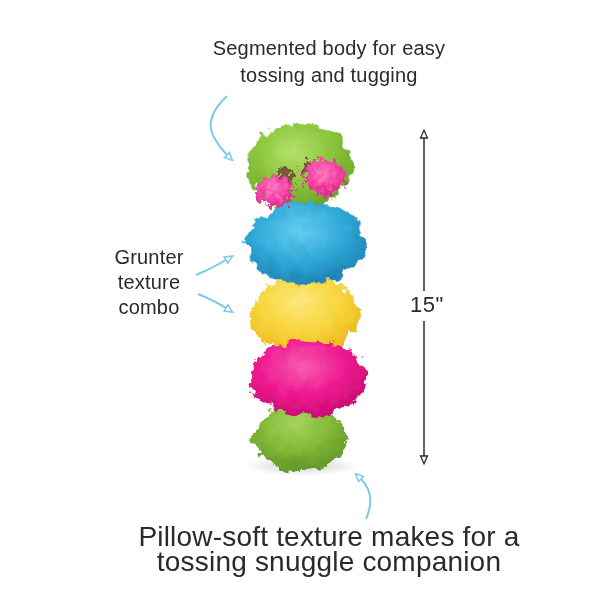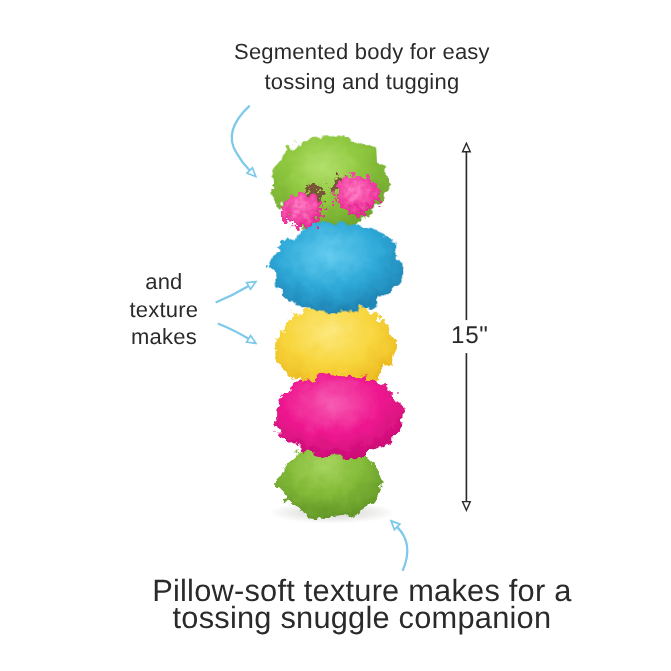--- a/index.html
+++ b/index.html
@@ -99,23 +99,23 @@
       <path d="M424,321 L424,456" fill="none" stroke-width="1.5" marker-end="url(#ahBlack)" stroke="#2b2b2b"></path>
     </g>
   </svg>
 
   <div class="callout callout-top">
     <div>Segmented body for easy</div>
     <div>tossing and tugging</div>
   </div>
 
   <div class="callout callout-left">
-    <div>and</div>
+    <div>Grunter</div>
     <div>texture</div>
-    <div>makes</div>
+    <div>combo</div>
   </div>
 
   <div class="dim-label">15"</div>
 
   <div class="callout callout-bottom">
     <div>Pillow-soft texture makes for a</div>
     <div>tossing snuggle companion</div>
   </div>
 
 </div>

